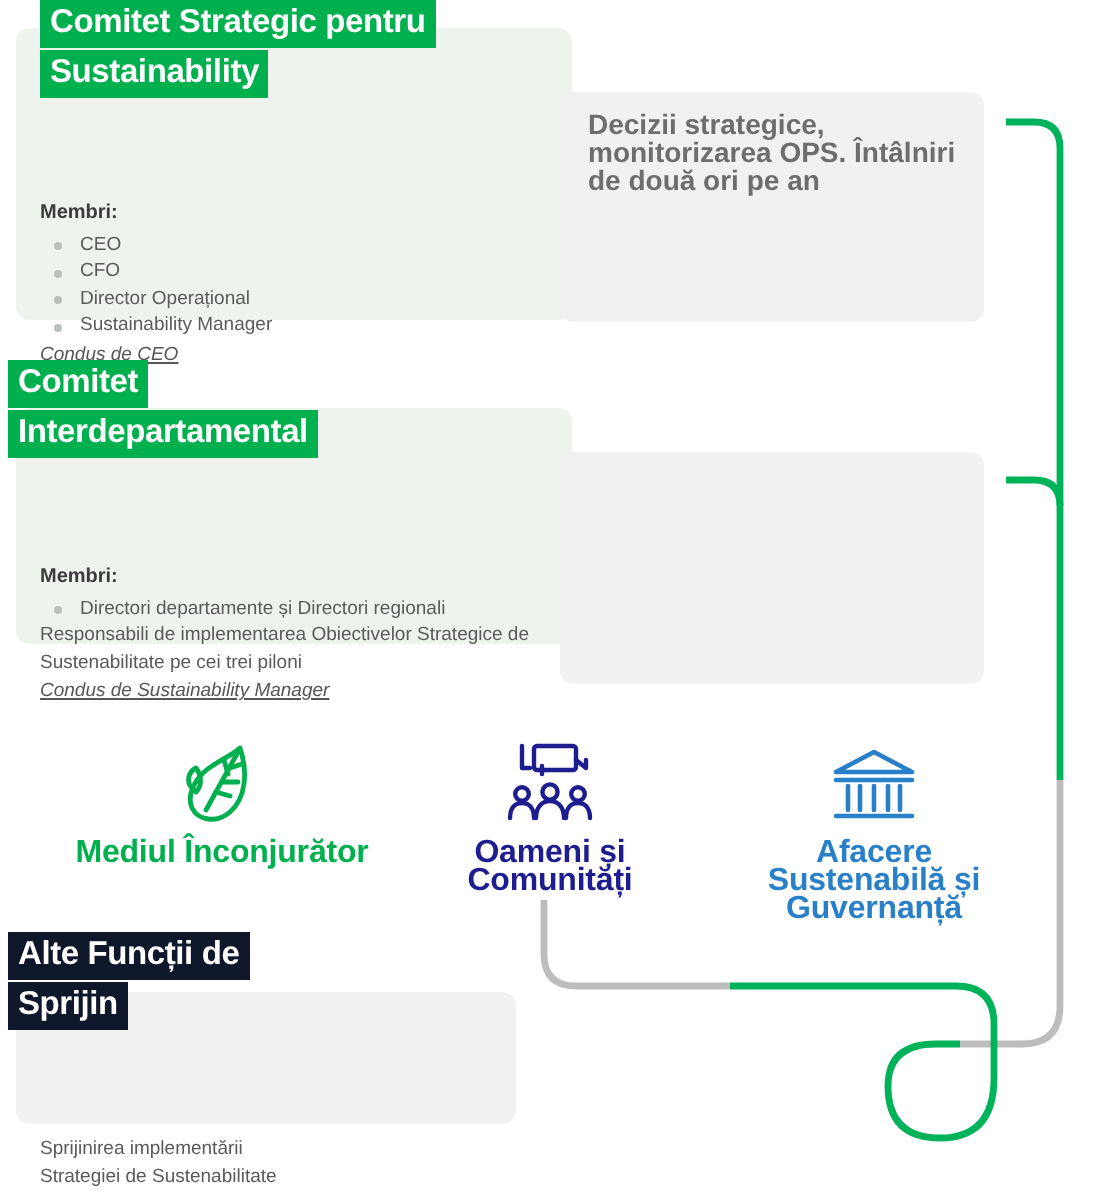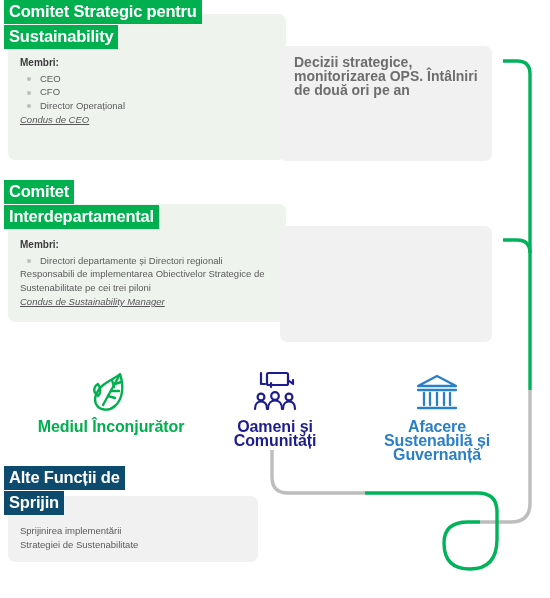--- a/index.html
+++ b/index.html
@@ -49,30 +49,31 @@
     line-height: 21px;
     color: #ffffff;
     letter-spacing: -0.2px;
   }
   .title-chip span.ln {
     display: inline-block;
     padding: 1px 5px 2px 5px;
     white-space: pre;
   }
   .title-chip.green span.ln { background: #00b04f; }
-  .title-chip.gray  span.ln { background: #0c4a6e; }
+  .title-chip.gray  span.ln { background: #0f172a; }
   .title-chip .l2 { margin-top: 1px; }
 
   
   .card-body {
     position: absolute;
     z-index: 3;
     color: #5a5a5a;
     font-size: 9.5px;
     line-height: 13.5px;
+    margin-top: 44px;
   }
   .members-label {
     font-weight: bold;
     color: #3c3c3c;
     font-size: 10px;
     margin: 0 0 2px 0;
   }
   ul.members {
     list-style: none;
     margin: 0;
@@ -148,31 +149,32 @@
     <path d="M 530 390 L 530 503 Q 530 522 511 522 L 480 522" fill="none" stroke="#bdbdbd" stroke-width="3.4" stroke-linecap="butt"></path>
 
     <path d="M 272 450 L 272 477 Q 272 493 288 493 L 365 493" fill="none" stroke="#bdbdbd" stroke-width="3.4" stroke-linecap="butt"></path>
 
     <path d="M 365 493 L 478 493 Q 497 493 497 512 L 497 539 Q 497 569 470 569 Q 444 569 444 543 Q 444 522 468 522 L 480 522" fill="none" stroke="#00b25a" stroke-width="3.4" stroke-linecap="butt"></path>
   </svg>
 
   <div class="card green-tint" style="left:8px; top:14px; width:278px; height:146px;"></div>
   <div class="card gray-tint" style="left:280px; top:46px; width:212px; height:115px;"></div>
 
-  <div class="title-chip green" style="left:4px; top:0px;">
+  <div class="title-chip green" style="left:20px; top:0px;">
     <div><span class="ln">Comitet Strategic pentru</span></div>
     <div class="l2"><span class="ln">Sustainability</span></div>
   </div>
 
   <div class="card-body" style="left:20px; top:56px; width:250px;">
     <div class="members-label">Membri:</div>
     <ul class="members">
       <li>CEO</li>
       <li>CFO</li>
       <li>Director Operațional</li>
+      <li>Sustainability Manager</li>
     </ul>
     <div class="lead-by">Condus de CEO</div>
   </div>
 
   <div class="desc" style="left:294px; top:55px; width:190px;">Decizii strategice, monitorizarea OPS. Întâlniri de două ori pe an</div>
 
   <div class="card green-tint" style="left:8px; top:204px; width:278px; height:118px;"></div>
   <div class="card gray-tint" style="left:280px; top:226px; width:212px; height:116px;"></div>
 
   <div class="title-chip green" style="left:4px; top:180px;">

